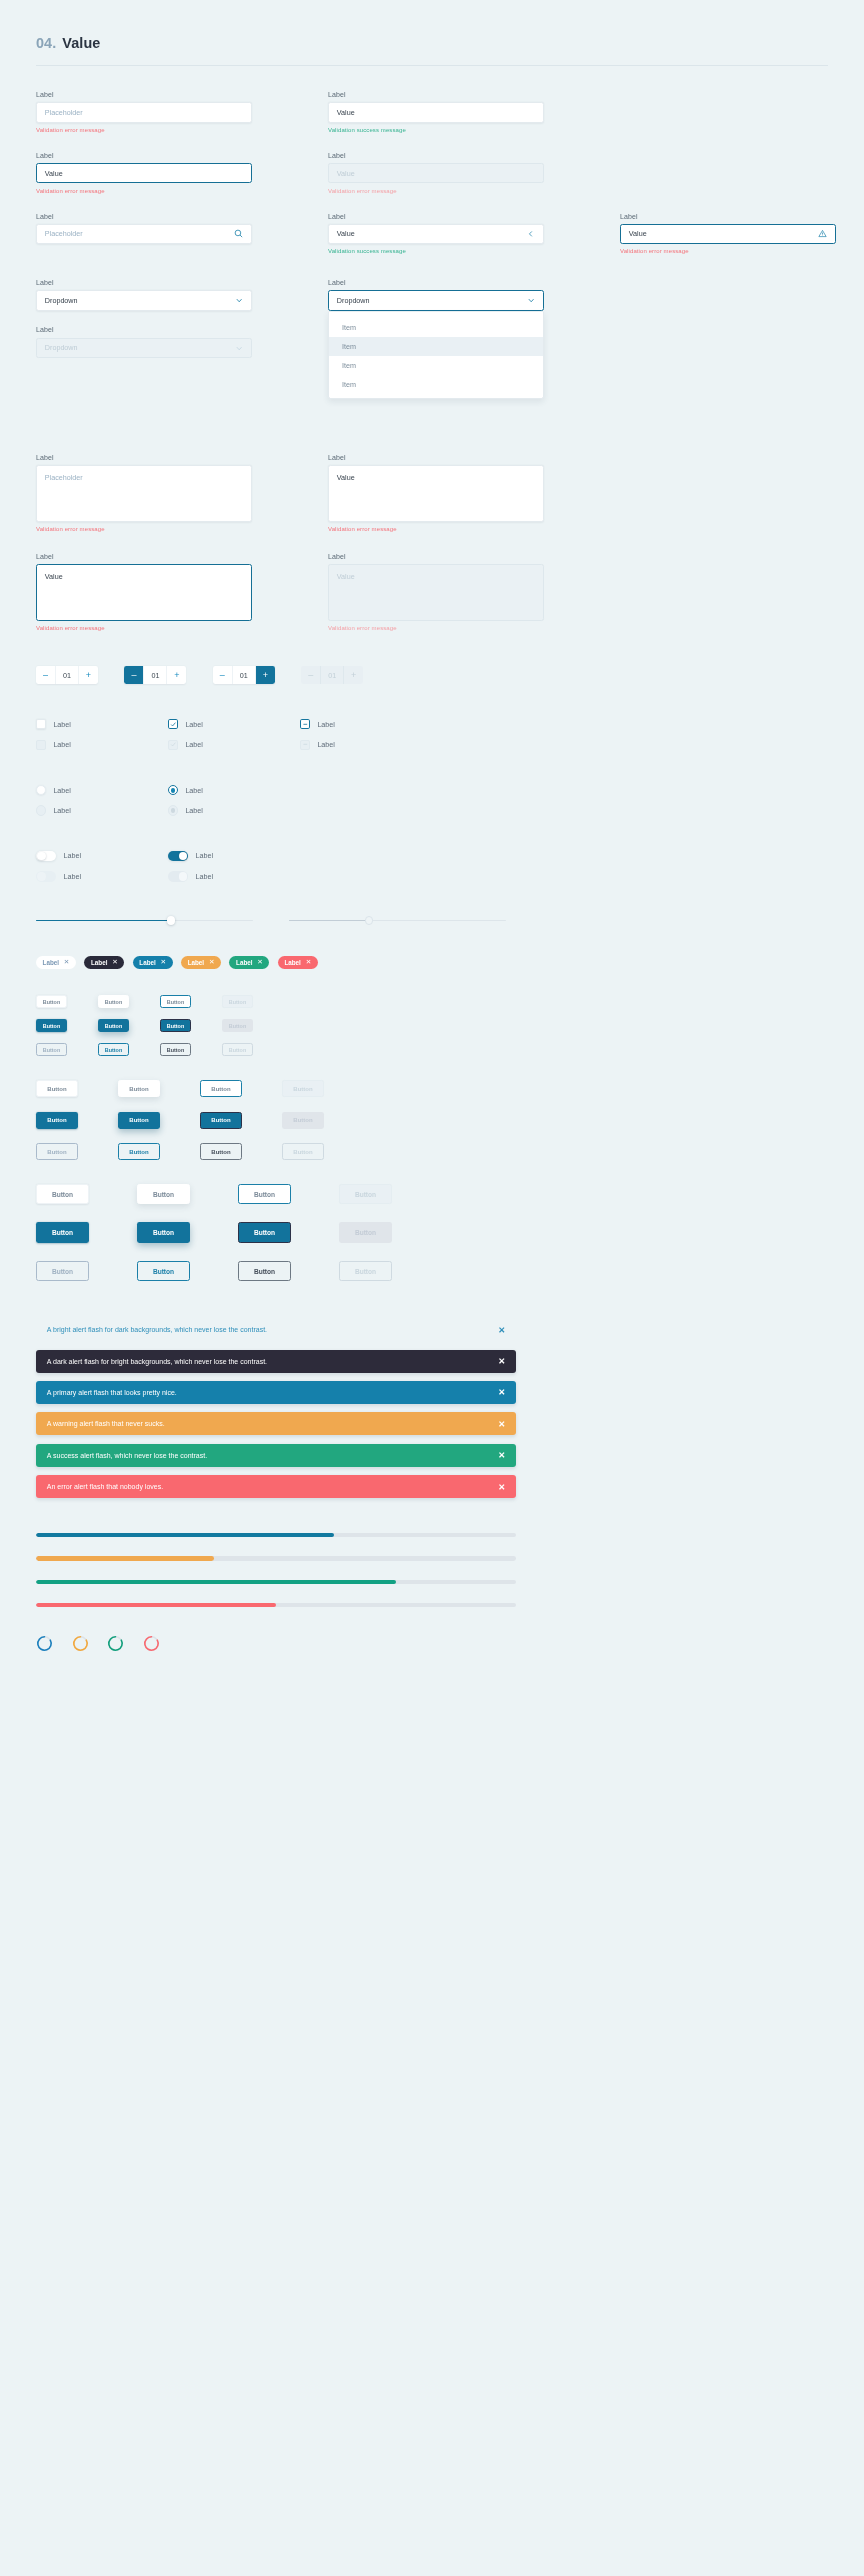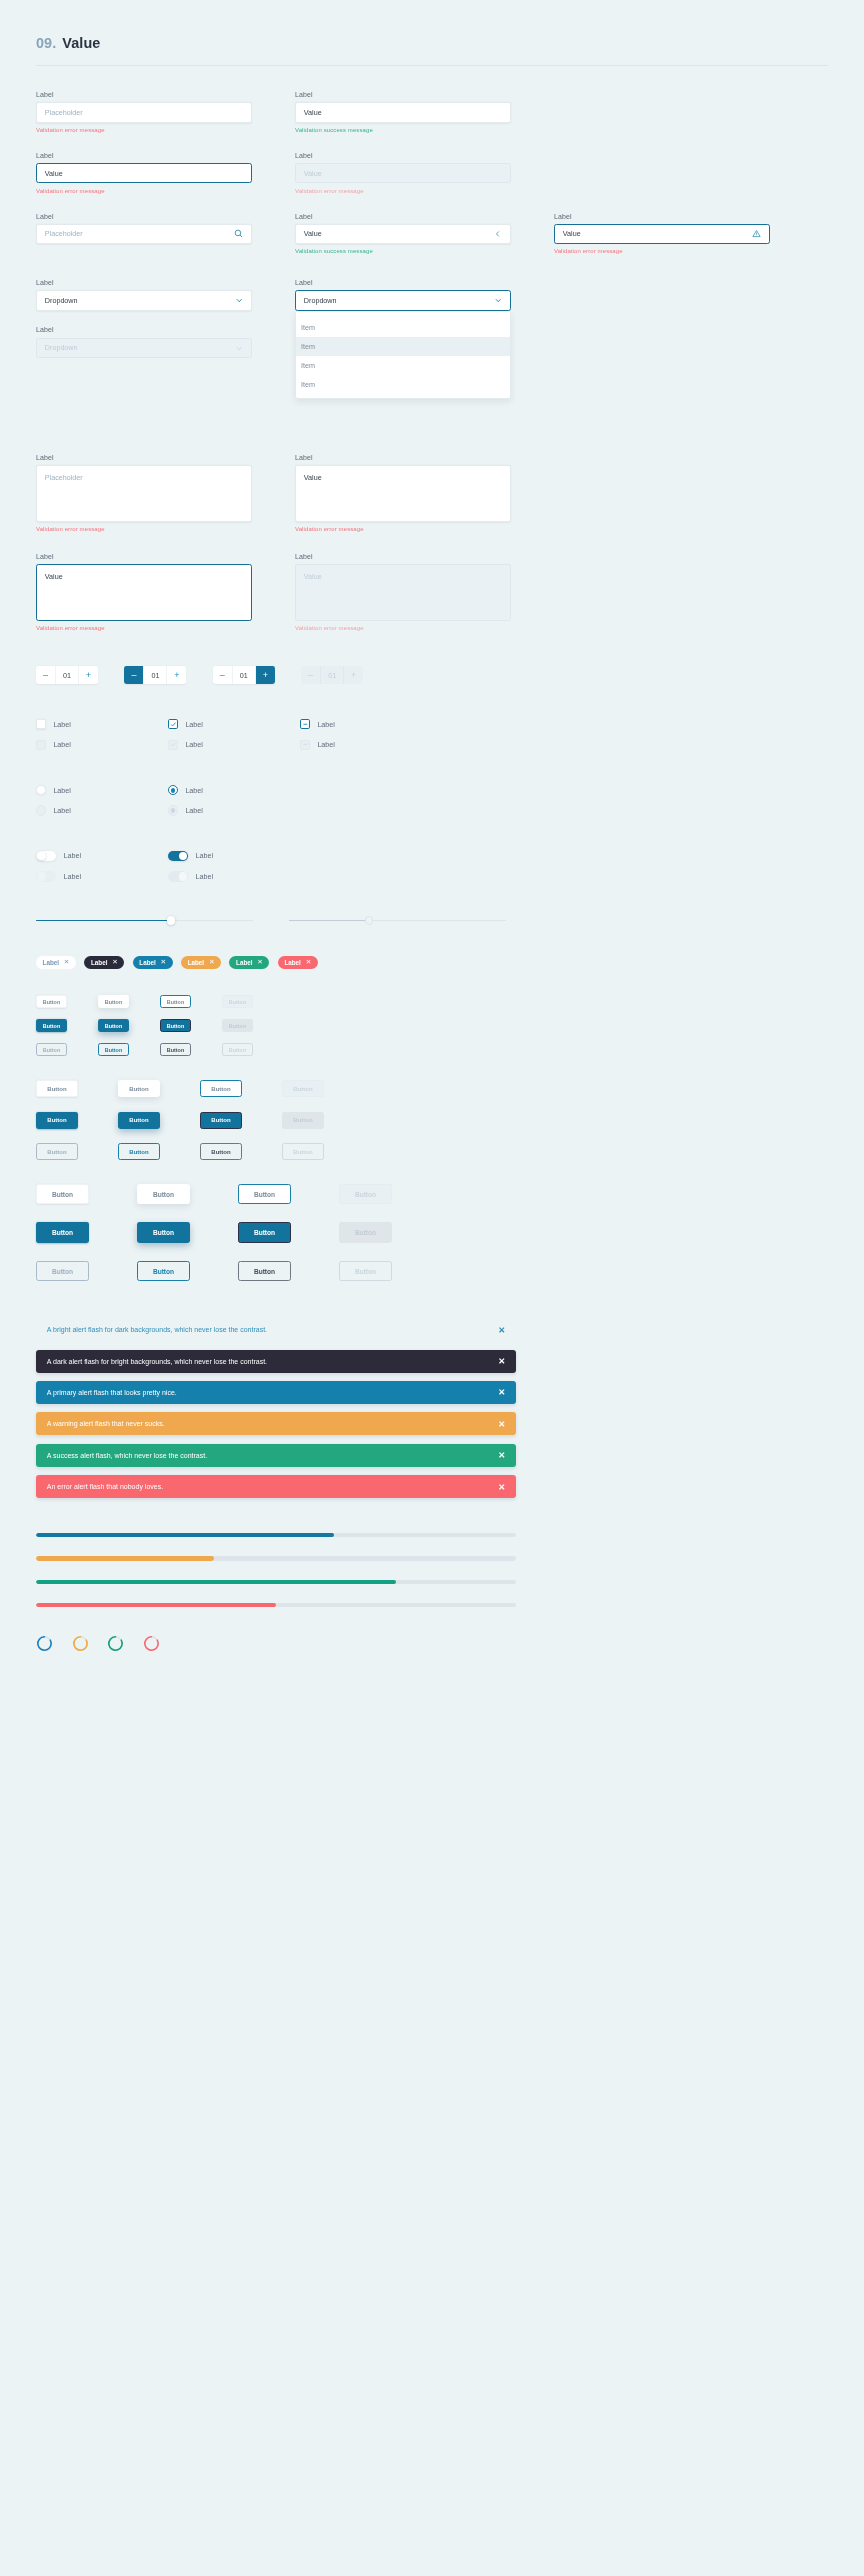--- a/index.html
+++ b/index.html
@@ -34,32 +34,32 @@
     position:relative;
   }
   .field .txt { flex:1; }
   .field.ph .txt { color:#9bb2c4; }
   .field.val .txt { color:#36414c; }
   .field.focus { border:1.2px solid #156f95; box-shadow:none; }
   .field.dis { background:#eaf1f4; border:0.6px solid #dde7ec; box-shadow:none; }
   .field.dis .txt { color:#bfcdd6; }
   .field .ic { color:#1a7fa8; display:flex; align-items:center; }
 
-  .grid2 { display:flex; gap:43px; }
+  .grid2 { display:flex; gap:76px; }
   .col { }
   .blk { margin-top:18px; }
 
   
   .dd-wrap { position:relative; width:216px; }
   .dd-menu {
     position:absolute; top:21.6px; left:0; width:216px; background:#fff;
     border:0.6px solid #e3eaee; border-top:none; border-radius:0 0 2.4px 2.4px;
     box-shadow:0 2.4px 6px rgba(45,70,90,.09); padding:6px 0 3.6px 0; z-index:5;
   }
-  .dd-item { height:19px; display:flex; align-items:center; padding:0 5px; font-size:7.2px; color:#7d8e9c; }
+  .dd-item { height:19px; display:flex; align-items:center; padding:0 13px; font-size:7.2px; color:#7d8e9c; }
   .dd-item.hl { background:#e9f0f4; }
 
   
   .ta { width:216px; height:57px; background:#fff; border:0.6px solid #e3eaee;
         border-radius:2.4px; padding:7.2px 7.8px; font-size:7.2px;
         box-shadow:0 0.6px 1.8px rgba(45,70,90,.07); }
   .ta.ph { color:#9bb2c4; }
   .ta.val { color:#36414c; }
   .ta.focus { border:1.2px solid #156f95; box-shadow:none; }
   .ta.dis { background:#eaf1f4; border:0.6px solid #dde7ec; color:#bfcdd6; box-shadow:none; }
@@ -160,21 +160,21 @@
   .spins { display:flex; gap:18.6px; }
   .spin { width:17px; height:17px; }
 </style>
 </head>
 <body>
 
 <div class="page">
 
   <div class="sec-head">
     <div class="sec-title">
-      <span class="num">09.</span><span>Value</span>
+      <span class="num">04.</span><span>Value</span>
     </div>
     <div class="rule"></div>
   </div>
 
   <div class="grid2" style="margin-top:25px;">
     <div class="col">
       <div class="label">Label</div>
       <div class="field ph">
         <span class="txt">Placeholder</span>
       </div>

